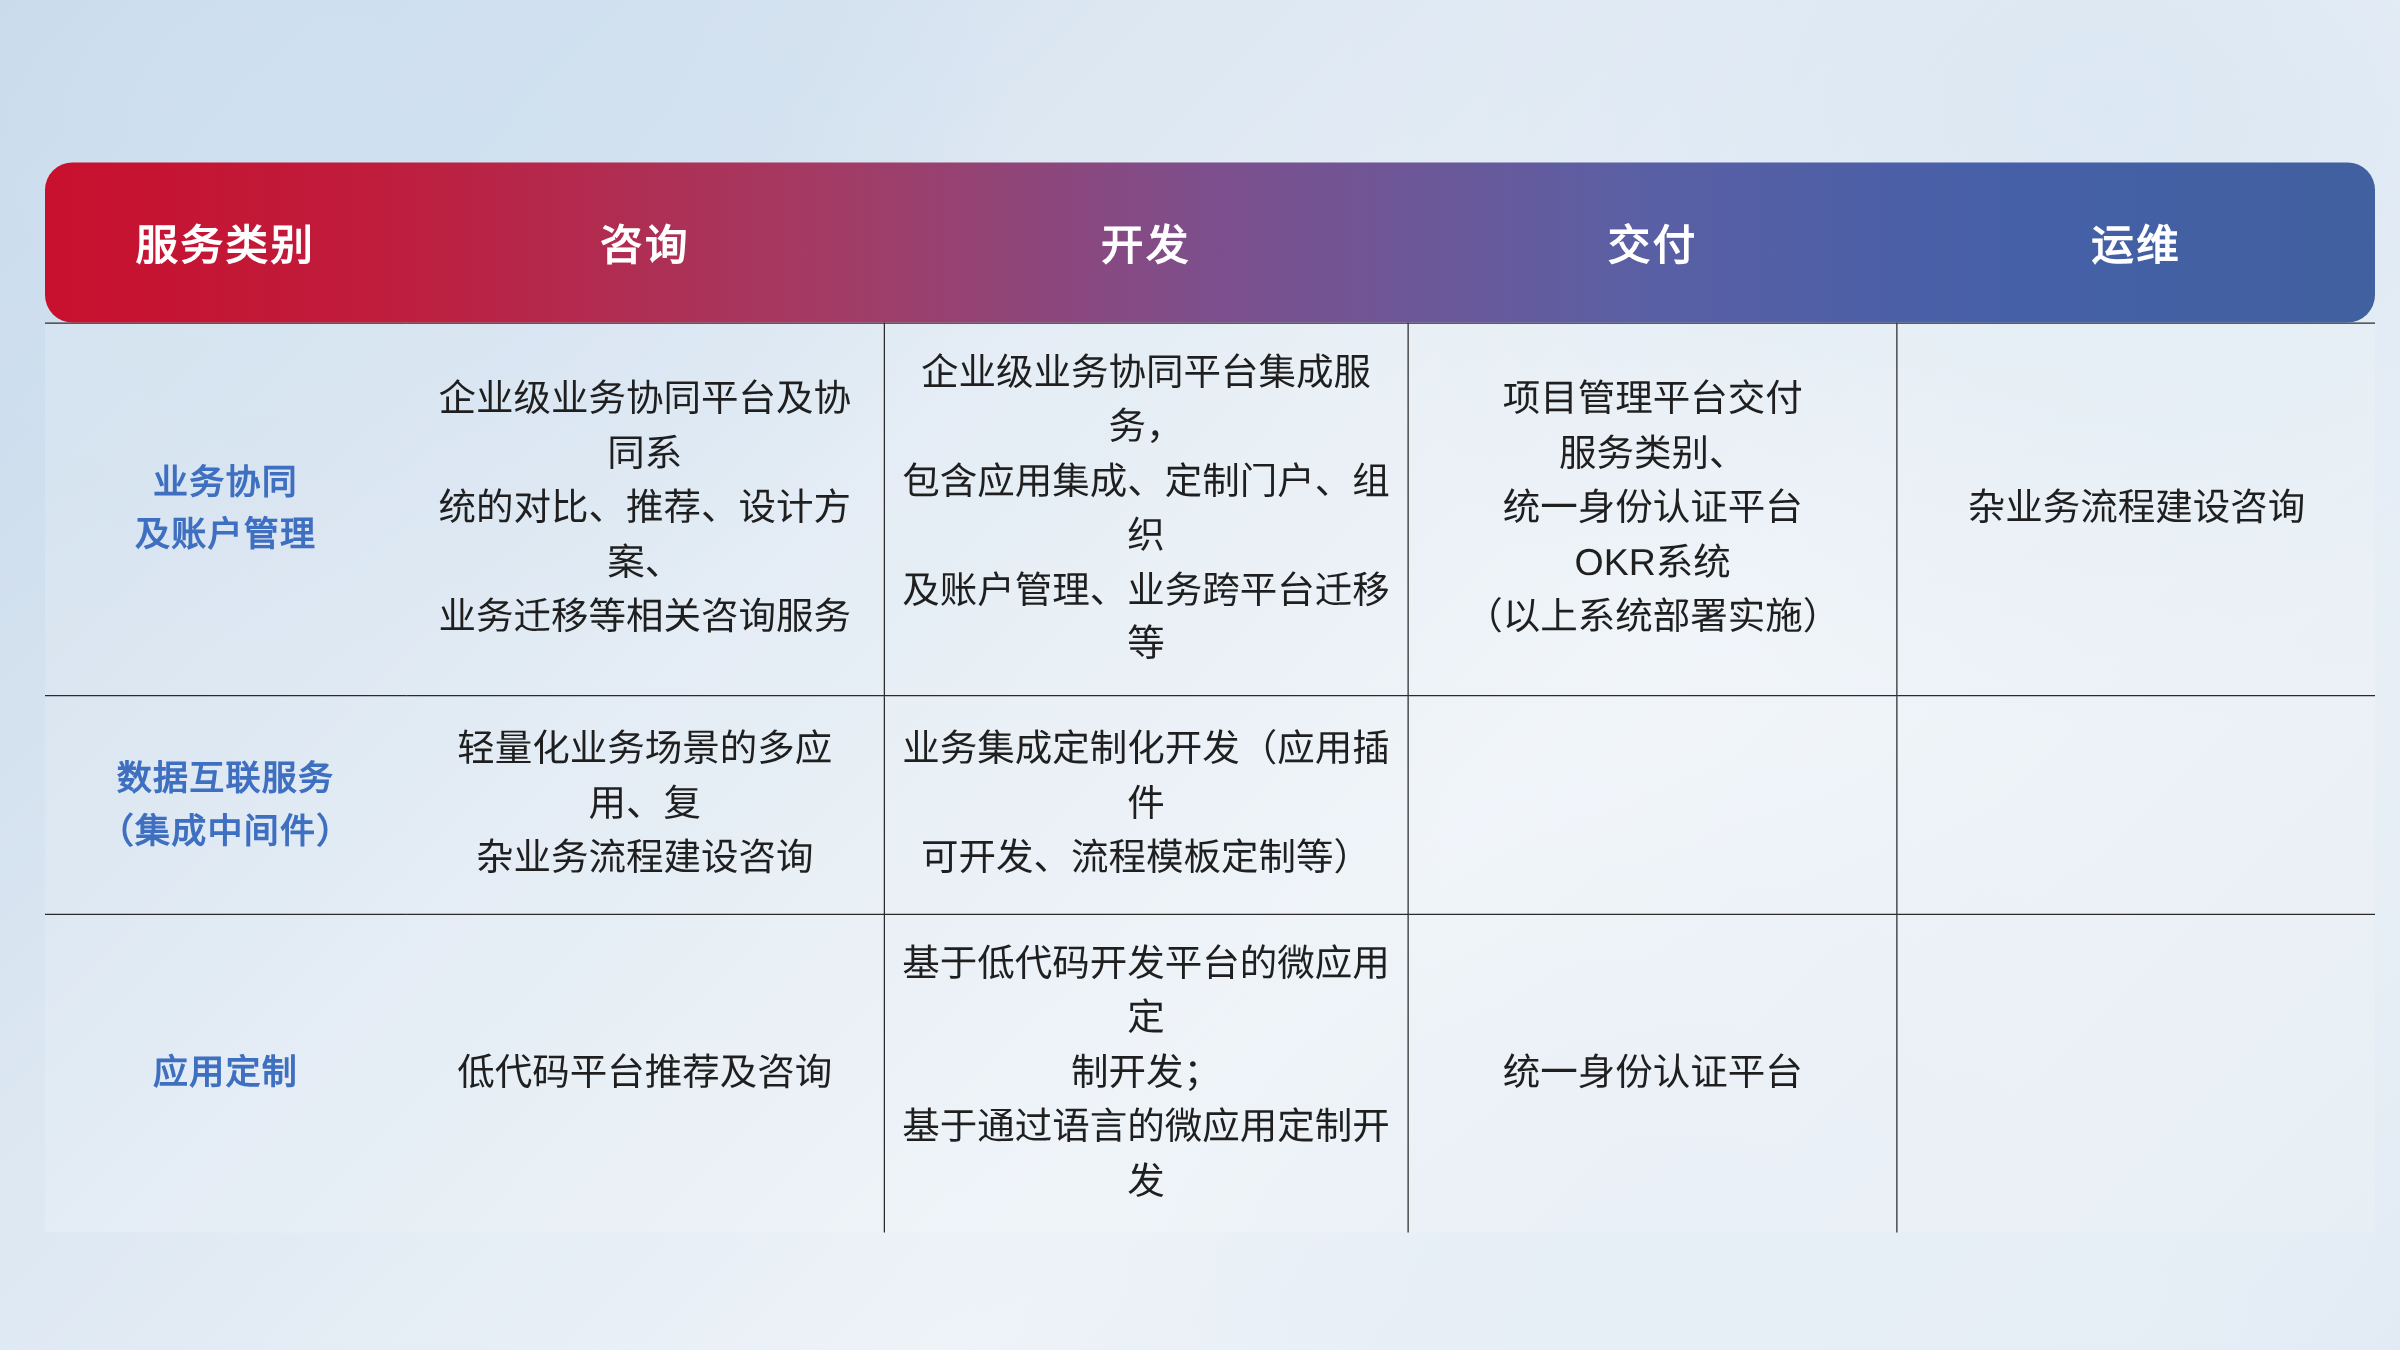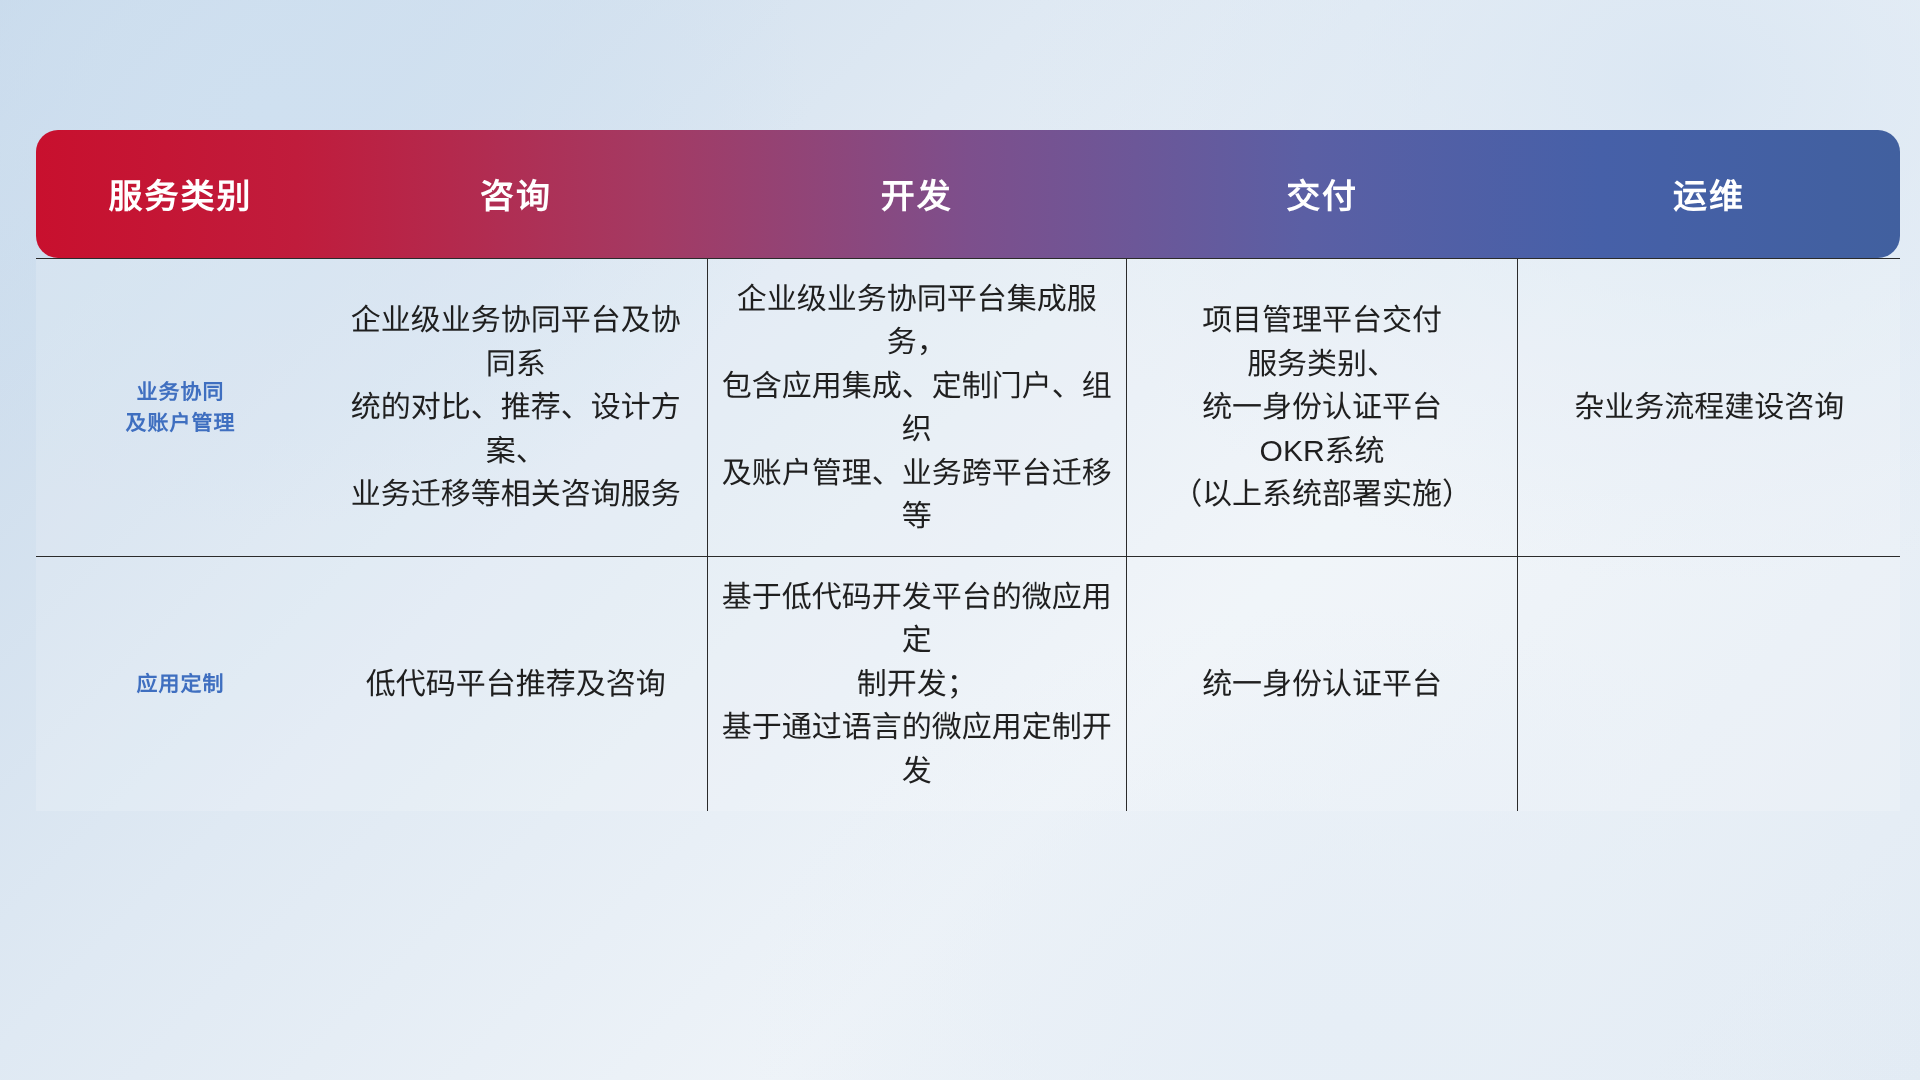--- a/index.html
+++ b/index.html
@@ -81,21 +81,21 @@
   tbody td.vline {
     border-right: 1px solid #2b2b2b;
   }
   tbody tr:last-child td {
     border-bottom: 1px solid transparent;
   }
 
   td.cat {
     color: #3f6fc0;
     font-weight: bold;
-    font-size: 21px;
+    font-size: 28px;
     line-height: 1.5;
     letter-spacing: 1px;
   }
 
   .r1 { height: 215px; }
   .r2 { height: 175px; }
   .r3 { height: 195px; }
 
   .cell-line { display: block; }
 </style>
@@ -144,20 +144,36 @@
             <span class="cell-line">服务类别、</span>
             <span class="cell-line">统一身份认证平台</span>
             <span class="cell-line">OKR系统</span>
             <span class="cell-line">（以上系统部署实施）</span>
           </td>
           <td>
             <span class="cell-line">杂业务流程建设咨询</span>
           </td>
         </tr>
 
+        <tr class="r2">
+          <td class="cat">
+            <span class="cell-line">数据互联服务</span>
+            <span class="cell-line">（集成中间件）</span>
+          </td>
+          <td class="vline">
+            <span class="cell-line">轻量化业务场景的多应用、复</span>
+            <span class="cell-line">杂业务流程建设咨询</span>
+          </td>
+          <td class="vline">
+            <span class="cell-line">业务集成定制化开发（应用插件</span>
+            <span class="cell-line">可开发、流程模板定制等）</span>
+          </td>
+          <td class="vline"></td>
+          <td></td>
+        </tr>
 
         <tr class="r3">
           <td class="cat">
             <span class="cell-line">应用定制</span>
           </td>
           <td class="vline">
             <span class="cell-line">低代码平台推荐及咨询</span>
           </td>
           <td class="vline">
             <span class="cell-line">基于低代码开发平台的微应用定</span>

